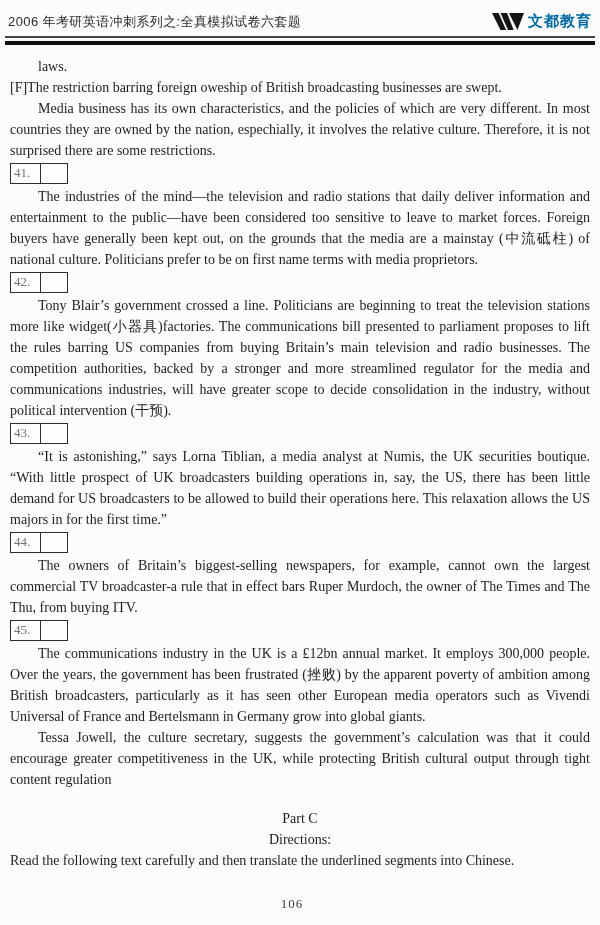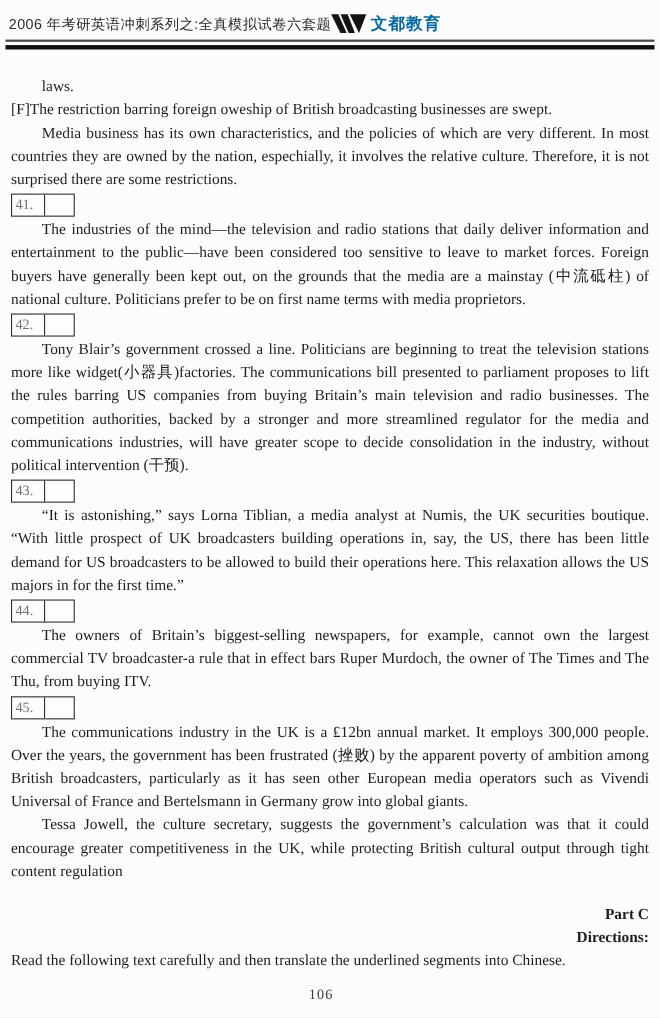--- a/index.html
+++ b/index.html
@@ -3,43 +3,43 @@
 <meta charset="utf-8">
 <style>
   html,body { margin:0; padding:0; background:#e8e8e8; }
   .page {
     width:600px; height:925px; margin:0 auto; position:relative;
     background:#fcfcfc; overflow:hidden;
     font-family:"Liberation Serif","DejaVu Serif",serif;
     color:#1d1d1d;
   }
   header {
-    display:flex; align-items:center;
+    display:flex; justify-content:space-between; align-items:center;
     padding:12px 8px 5px 8px;
     font-family:"Liberation Sans","DejaVu Sans",sans-serif;
   }
   .header-title { font-size:13px; color:#2a2a2a; letter-spacing:0.4px; }
   .brand { display:flex; align-items:center; gap:4px; }
   .brand svg { display:block; }
   .brand-name { font-weight:bold; font-size:15px; color:#0369a1; letter-spacing:1px; }
   .rule {
     margin:0 5px; height:3px;
     border-top:2px solid #474747;
     border-bottom:4px solid #0f0f0f;
   }
   main {
-    padding:24px 10px 0 10px;
+    padding:11px 10px 0 10px;
     font-size:14px; line-height:21px;
     text-align:justify;
   }
   .blk { margin:0; }
   .blk.continuation { padding-left:28px; text-align:left; }
   .blk.option { text-align:left; }
   .blk.para { text-indent:28px; }
-  .blk.heading { font-weight:bold; text-align:right; }
+  .blk.heading { font-weight:normal; text-align:center; }
   .blk.space-before { margin-top:18px; }
   .answer-box {
     display:flex; width:58px; height:21px; box-sizing:border-box;
     border:1.5px solid #2e2e2e; margin:2px 0; text-align:left;
     background:#fdfdfd;
   }
   .answer-box .num {
     width:26px; border-right:1.5px solid #2e2e2e;
     padding-left:3px; font-size:13px; line-height:18px; color:#737373;
   }

